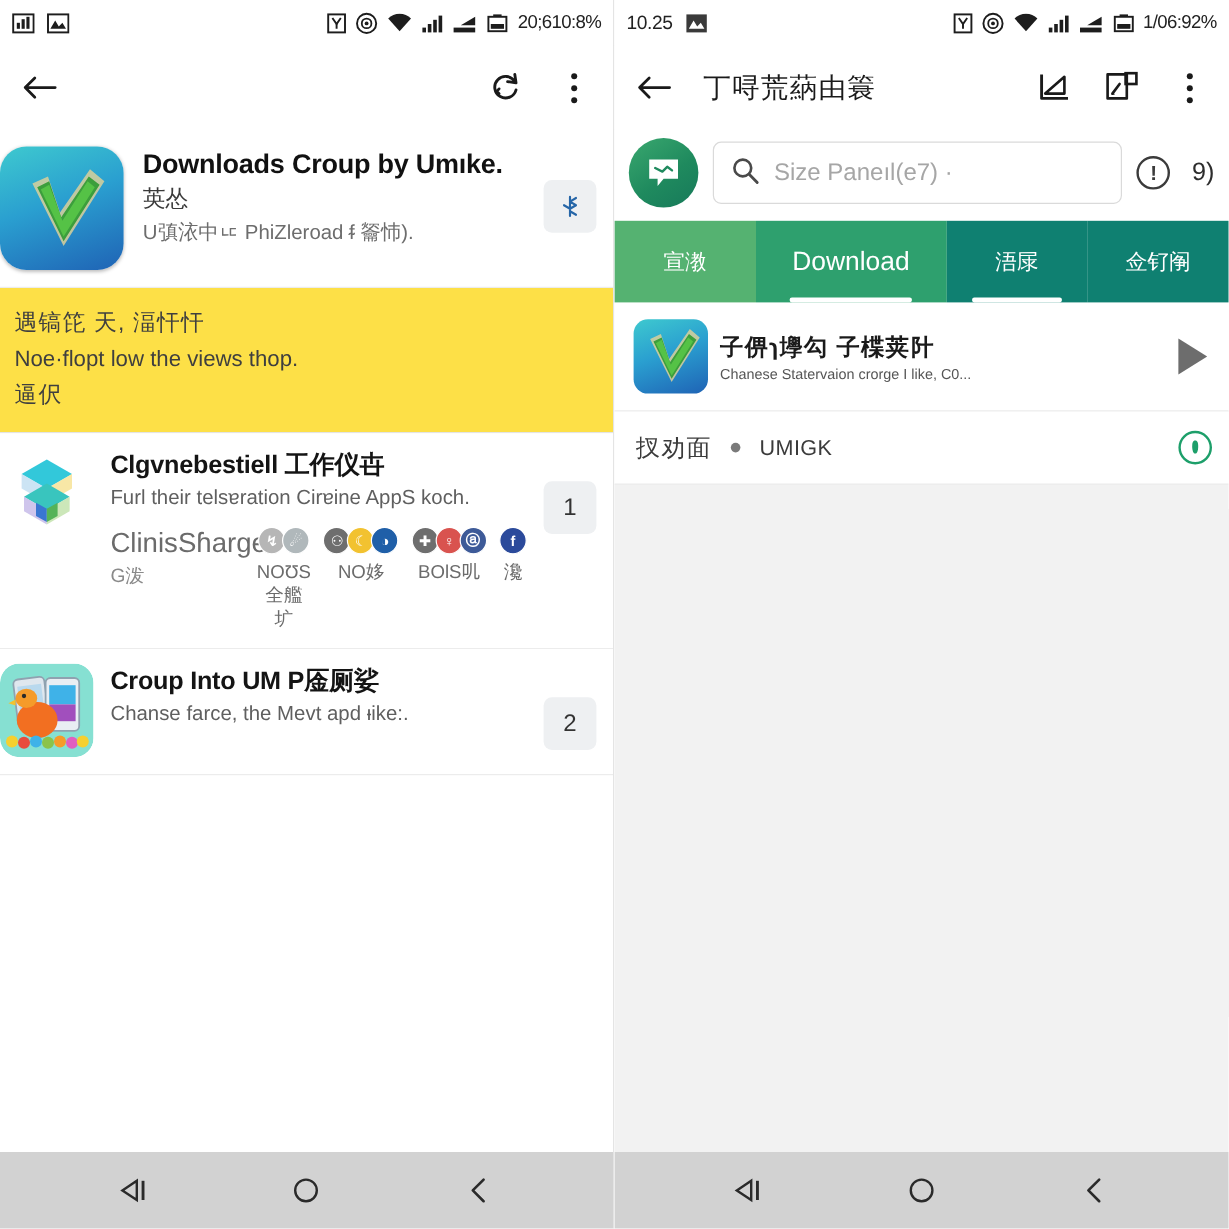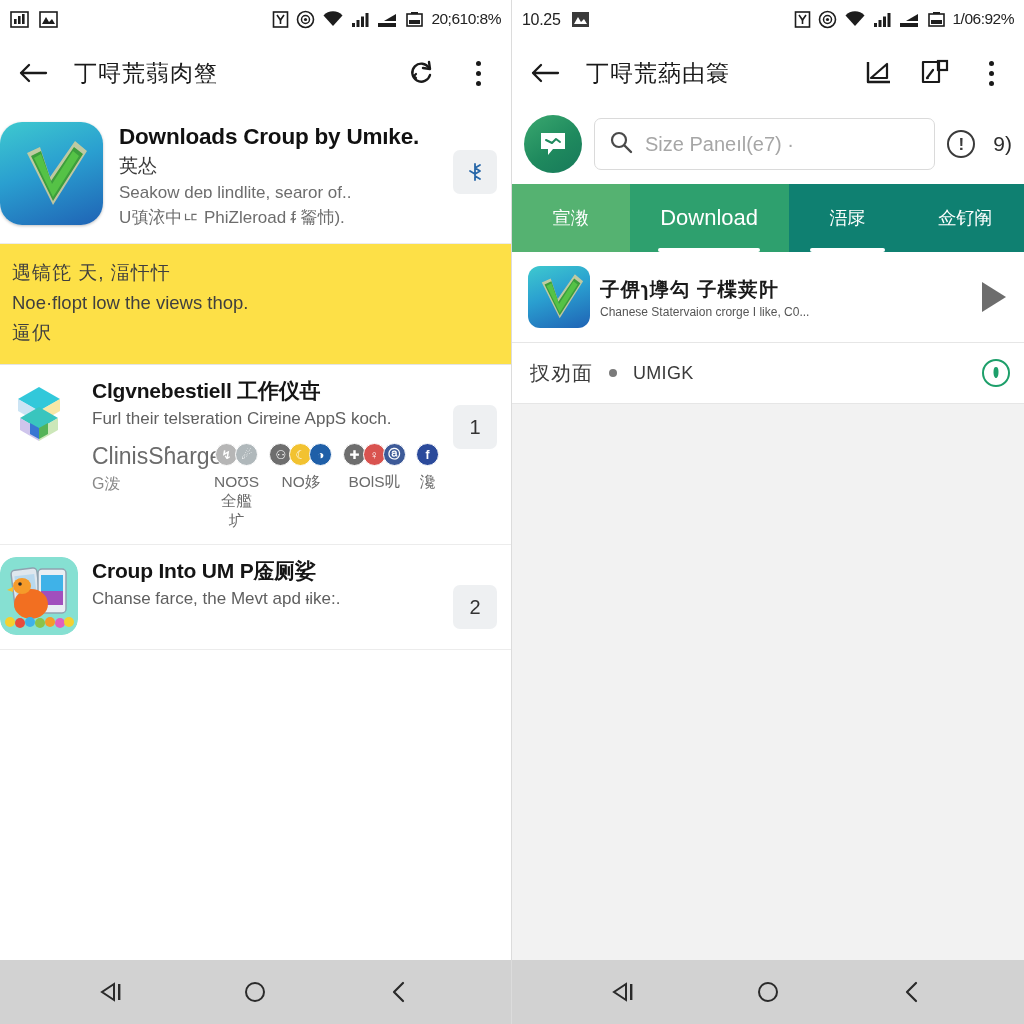--- a/index.html
+++ b/index.html
@@ -340,21 +340,20 @@
         <span class="sb-text">20;610:8%</span>
       </div>
     </div>
 
     <div class="appbar">
       <div class="icon-btn">
         <svg width="30" height="26" viewBox="0 0 30 26">
             <path d="M28 13 H3 M11 5 L3 13 L11 21" fill="none" stroke="#1a1a1a" stroke-width="2.3" stroke-linecap="round" stroke-linejoin="round"></path>
           </svg>
       </div>
-      <div class="appbar-title">丁㖊荒蒻肉簦</div>
       <div class="appbar-actions">
         <div class="icon-btn">
           <svg width="30" height="30" viewBox="0 0 30 30">
               <path d="M22 10 A9 9 0 1 0 23 17" fill="none" stroke="#1a1a1a" stroke-width="2.4" stroke-linecap="round"></path>
               <path d="M22 4 L23 11 L16 10" fill="none" stroke="#1a1a1a" stroke-width="2.4" stroke-linecap="round" stroke-linejoin="round"></path>
               <path d="M9 20 L7 18 L9 16" fill="none" stroke="#1a1a1a" stroke-width="2.2" stroke-linecap="round"></path>
             </svg>
         </div>
         <div class="icon-btn">
           <div class="kebab">
@@ -372,21 +371,20 @@
         <div class="hero-icon">
           <svg class="arrow-check" width="90" height="90" viewBox="0 0 90 90">
             <path d="M20 24 L33 18 L43 48 L68 12 L80 22 L46 76 Z" fill="#d9d09a" opacity="0.85"></path>
             <path d="M24 27 L34 22 L44 52 L67 18 L76 25 L46 72 Z" fill="#3c9e3c"></path>
             <path d="M27 29 L34 25 L45 55 L66 22 L72 27 L46 68 Z" fill="#55c246"></path>
           </svg>
         </div>
         <div class="hero-body">
           <div class="hero-title">Downloads Croup by Umıke.</div>
           <div class="hero-sub1">英怂</div>
-          <div class="hero-sub2">Seakow deɒ lindlite, searor of..</div>
           <div class="hero-sub3">U㣀㳖中ᇆ PhiZleroad ᵮ 䶴㤄).</div>
         </div>
         <div class="badge-sq">
           <svg width="20" height="20" viewBox="0 0 20 20">
               <path d="M10 2 L10 18 M10 6 L15 3 M10 6 L15 9 L10 12 M10 12 L5 9 M10 14 L15 17" fill="none" stroke="#2666a8" stroke-width="1.8" stroke-linecap="round" stroke-linejoin="round"></path>
             </svg>
         </div>
       </div>
 
       <div class="note">

